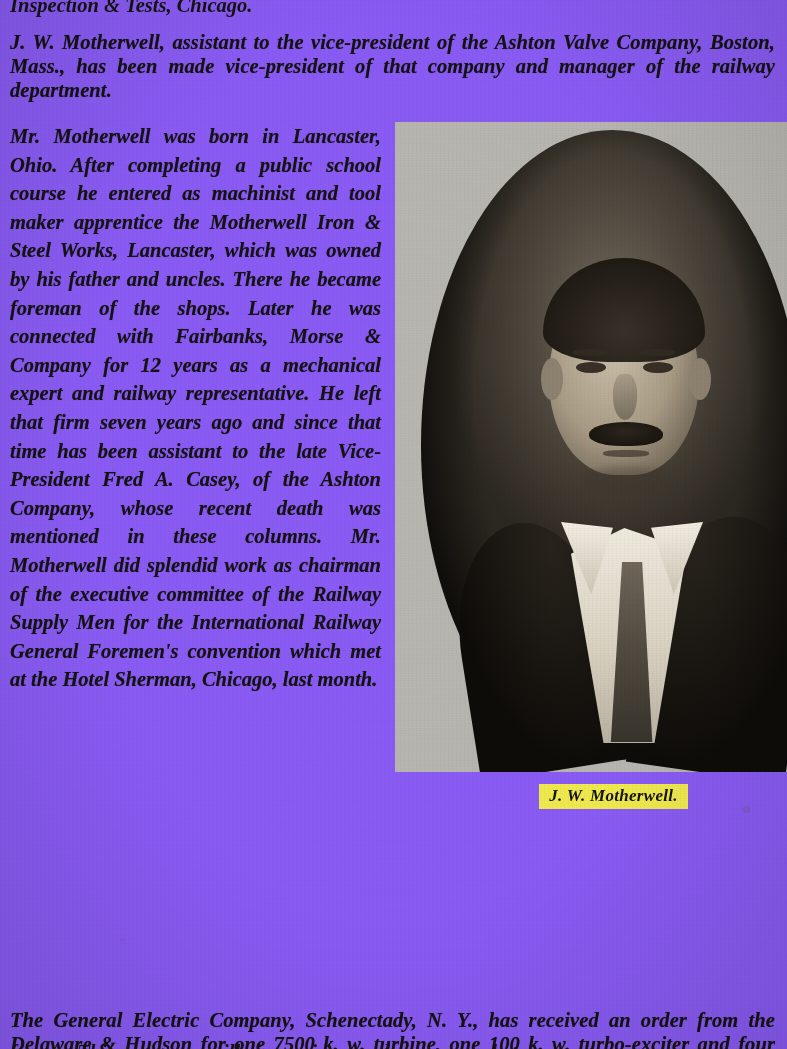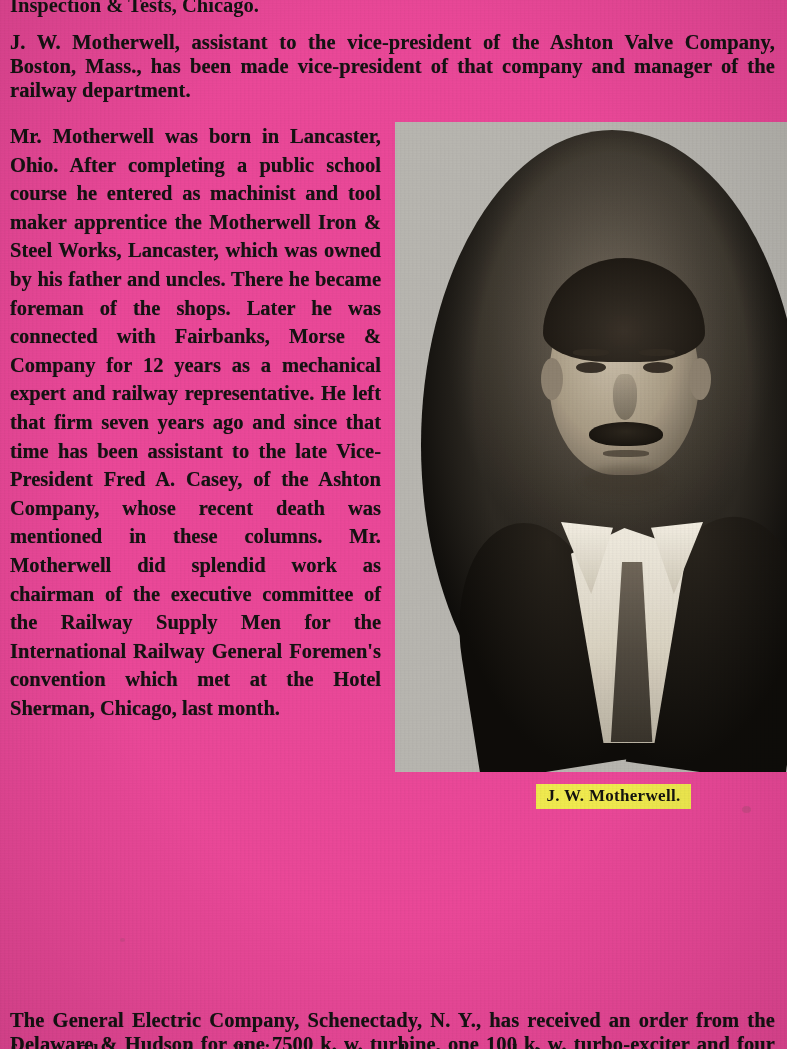--- a/index.html
+++ b/index.html
@@ -4,24 +4,25 @@
 <style>
   html, body {
     margin: 0;
     padding: 0;
     background: #cfcfcb;
   }
   #page {
     position: relative;
     width: 787px;
     height: 1049px;
-    background: #ec4899;
+    background: #8b5cf6;
     overflow: hidden;
     font-family: "Liberation Serif", serif;
     color: #121110;
+    font-style: italic;
   }
   
   #page::before {
     content: "";
     position: absolute;
     inset: 0;
     pointer-events: none;
     background:
       radial-gradient(ellipse at 50% 45%, rgba(255,255,255,0.26) 0%, rgba(255,255,255,0.05) 55%, rgba(0,0,0,0.13) 100%),
       repeating-linear-gradient(0deg, rgba(0,0,0,0.035) 0px, rgba(0,0,0,0) 2px, rgba(0,0,0,0.03) 3px, rgba(0,0,0,0) 5px),

